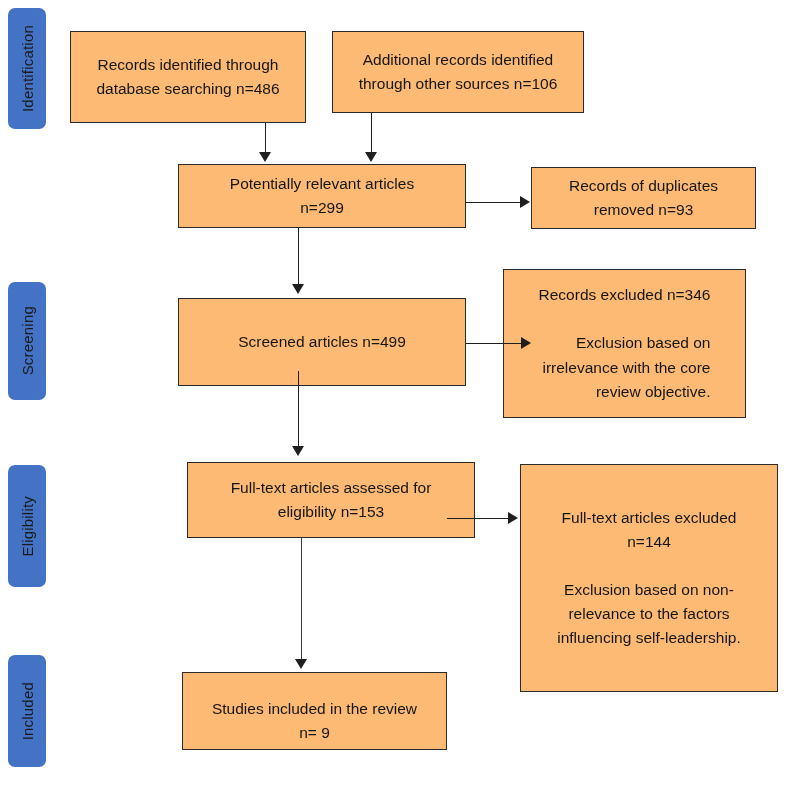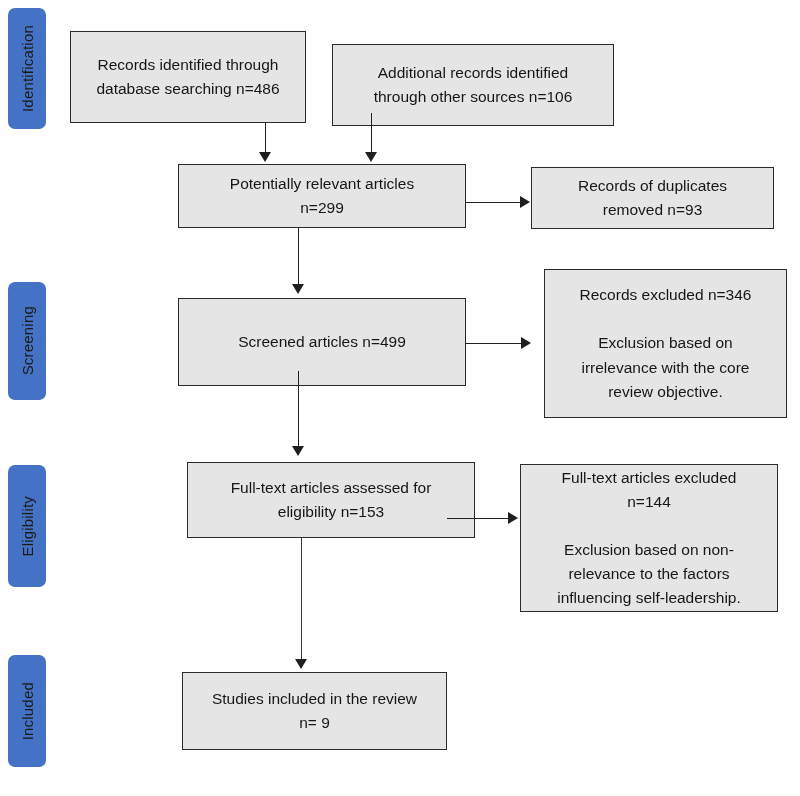--- a/index.html
+++ b/index.html
@@ -30,21 +30,21 @@
     font-size: 15px;
     color: #1a1a1a;
     letter-spacing: 0.2px;
     white-space: nowrap;
     font-family: "Liberation Sans", sans-serif;
   }
   
   .node {
     position: absolute;
     box-sizing: border-box;
-    background: #e5e5e5;
+    background: #fdba74;
     border: 1.4px solid #2b2b2b;
     display: flex;
     align-items: center;
     justify-content: center;
     text-align: center;
     padding: 4px 8px;
   }
   .node .node-text {
     font-size: 15.5px;
     line-height: 1.55;
@@ -104,62 +104,62 @@
 
   <div class="stage-bar" style="left:8px; top:655px; width:38px; height:112px;">
     <span class="stage-label">Included</span>
   </div>
 
   <div class="node" style="left:70px; top:31px; width:236px; height:92px;">
     <span class="node-text">Records identified through
 database searching n=486</span>
   </div>
 
-  <div class="node" style="left:332px; top:44px; width:282px; height:82px;">
+  <div class="node" style="left:332px; top:31px; width:252px; height:82px;">
     <span class="node-text">Additional records identified
 through other sources n=106</span>
   </div>
 
   <div class="node" style="left:178px; top:164px; width:288px; height:64px;">
     <span class="node-text">Potentially relevant articles
 n=299</span>
   </div>
 
-  <div class="node" style="left:531px; top:167px; width:243px; height:62px;">
+  <div class="node" style="left:531px; top:167px; width:225px; height:62px;">
     <span class="node-text">Records of duplicates
 removed n=93</span>
   </div>
 
   <div class="node" style="left:178px; top:298px; width:288px; height:88px;">
     <span class="node-text">Screened articles n=499</span>
   </div>
 
-  <div class="node" style="left:544px; top:269px; width:243px; height:149px;">
+  <div class="node" style="left:503px; top:269px; width:243px; height:149px;text-align:right;">
     <span class="node-text">Records excluded n=346
 
 Exclusion based on
 irrelevance with the core
 review objective.</span>
   </div>
 
   <div class="node" style="left:187px; top:462px; width:288px; height:76px;">
     <span class="node-text">Full-text articles assessed for
 eligibility n=153</span>
   </div>
 
-  <div class="node" style="left:520px; top:464px; width:258px; height:148px;">
+  <div class="node" style="left:520px; top:464px; width:258px; height:228px;">
     <span class="node-text">Full-text articles excluded
 n=144
 
 Exclusion based on non-
 relevance to the factors
 influencing self-leadership.</span>
   </div>
 
-  <div class="node" style="left:182px; top:672px; width:265px; height:78px;">
+  <div class="node" style="left:182px; top:672px; width:265px; height:78px;align-items:flex-end;">
     <span class="node-text">Studies included in the review
 n= 9</span>
   </div>
 
   <div class="vline" style="left:265px; top:123px; height:31px;"></div>
   <div class="arrow-down" style="left:259px; top:152px;"></div>
 
   <div class="vline" style="left:371px; top:113px; height:41px;"></div>
   <div class="arrow-down" style="left:365px; top:152px;"></div>
 

